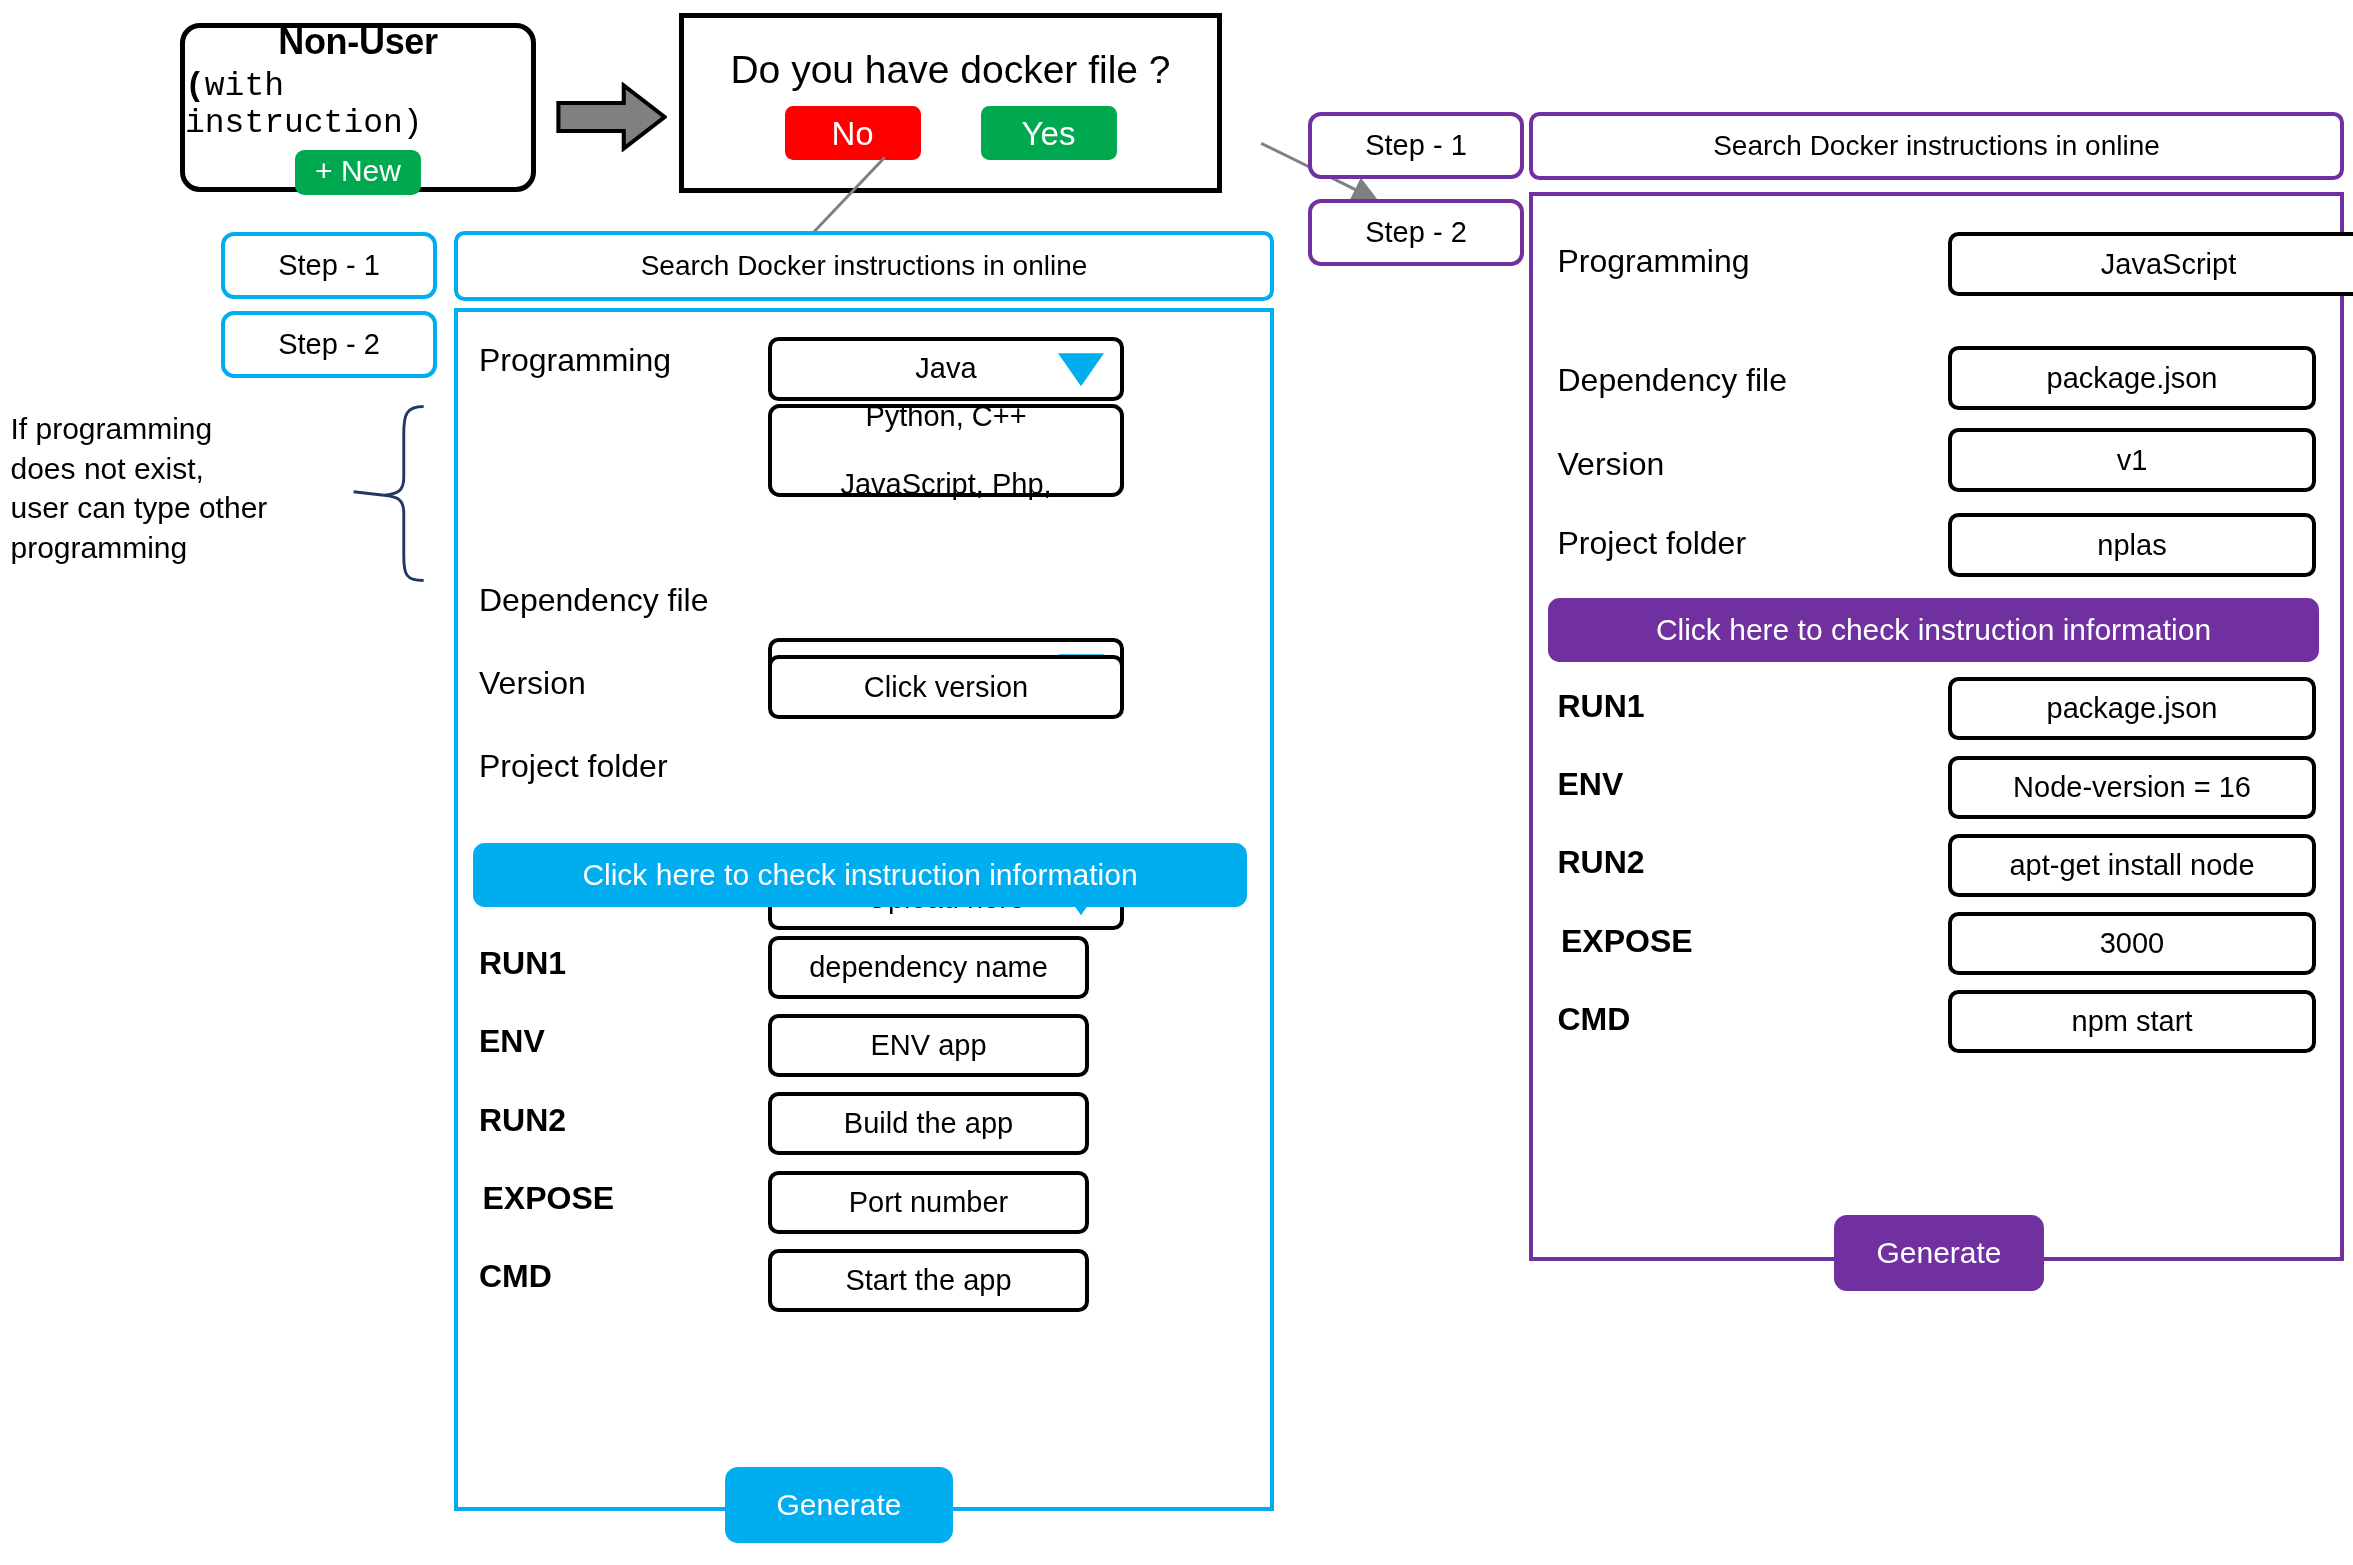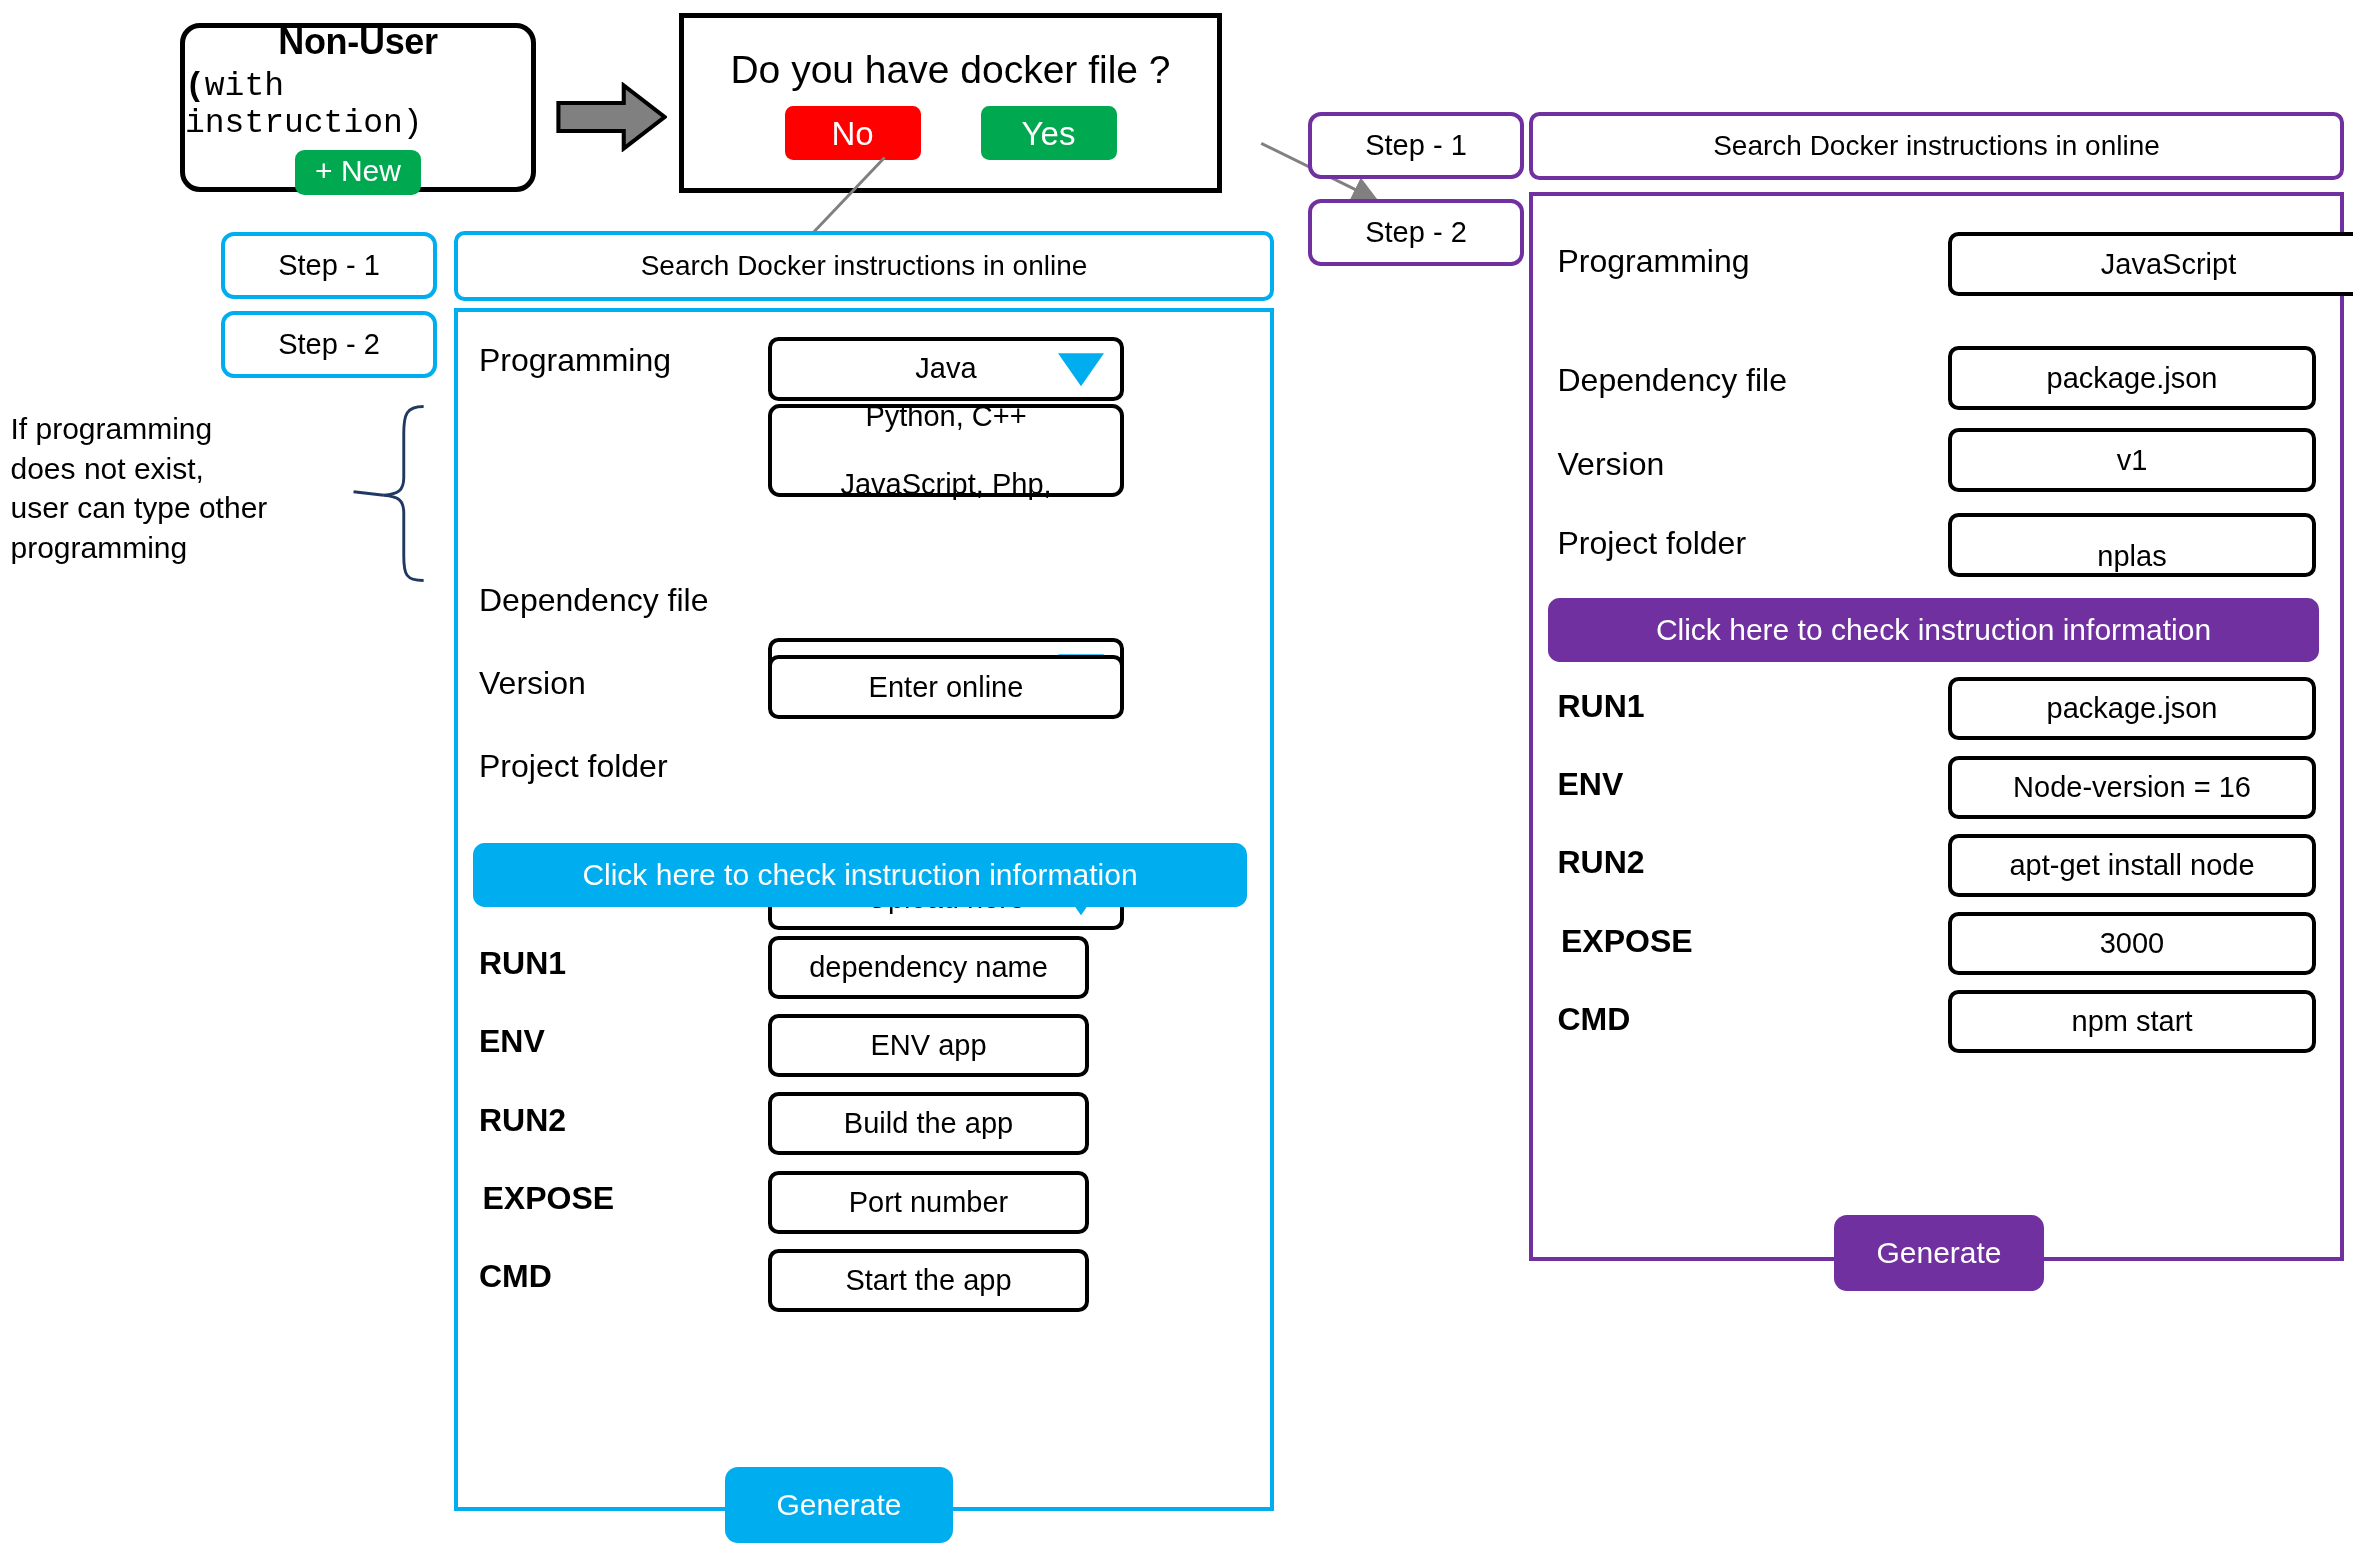--- a/index.html
+++ b/index.html
@@ -214,21 +214,21 @@
     </div>
     <div class="abs fbox with-caret" style="left:310px; top:262px; width:356px; height:64px;">
       <span>Upload here</span>
       <span class="caret"></span>
     </div>
 
     <div class="frow" style="left:21px; top:353px;">
       <span class="flabel">Version</span>
     </div>
     <div class="abs fbox" style="left:310px; top:343px; width:356px; height:64px;">
-      <span>Enter online</span>
+      <span>Click version</span>
     </div>
 
     <div class="frow" style="left:21px; top:436px;">
       <span class="flabel">Project folder</span>
     </div>
     <div class="abs fbox with-caret" style="left:310px; top:426px; width:356px; height:64px;">
       <span>Upload here</span>
       <span class="caret"></span>
     </div>
 
@@ -296,21 +296,21 @@
     <div class="frow" style="left:24.5px; top:250px;">
       <span class="flabel">Version</span>
     </div>
     <div class="abs fbox" style="left:415px; top:232px; width:368px; height:64px;">
       <span>v1</span>
     </div>
 
     <div class="frow" style="left:24.5px; top:329px;">
       <span class="flabel">Project folder</span>
     </div>
-    <div class="abs fbox" style="left:415px; top:317px; width:368px; height:64px;align-items:flex-end;">
+    <div class="abs fbox" style="left:415px; top:317px; width:368px; height:64px;">
       <span>nplas</span>
     </div>
 
     <div class="abs cta-banner cta-purple" style="left:15px; top:402px; width:771px; height:64px;">Click here to check instruction information</div>
 
     <div class="frow" style="left:24.5px; top:492px;">
       <span class="flabel bold">RUN1</span>
     </div>
     <div class="abs fbox" style="left:415px; top:481px; width:368px; height:63px;">
       <span>package.json</span>

